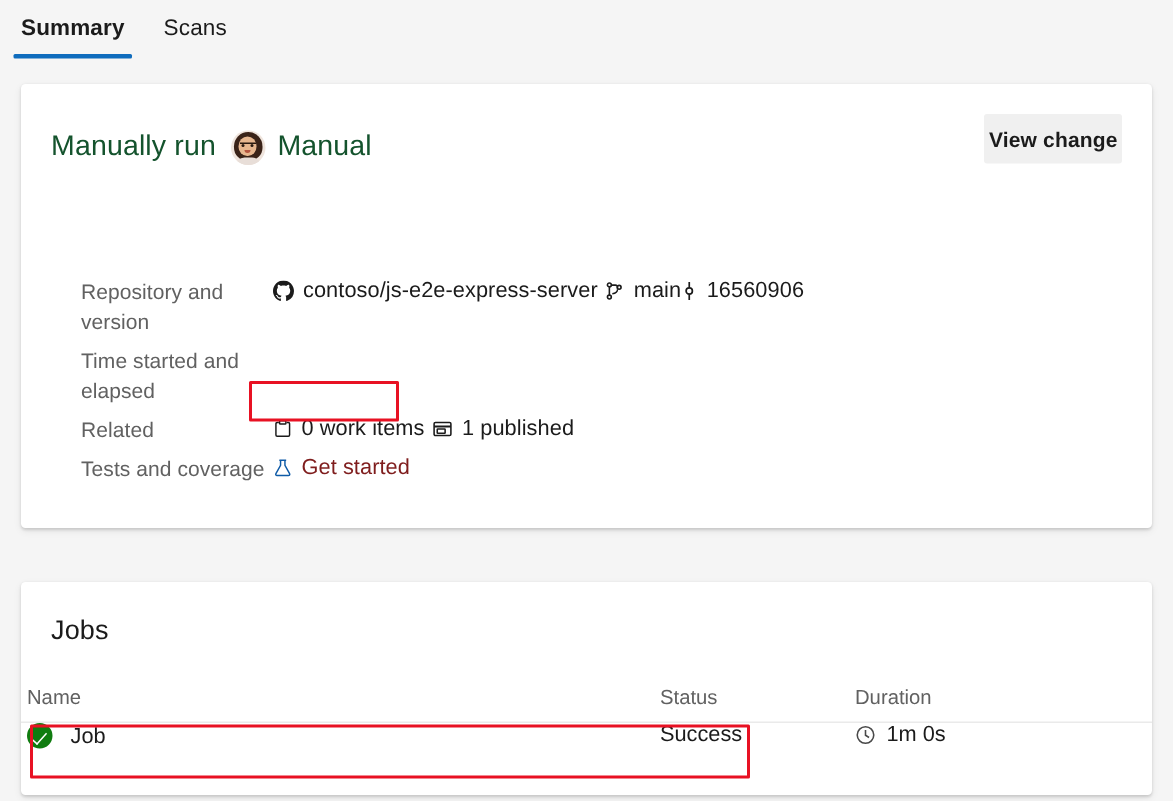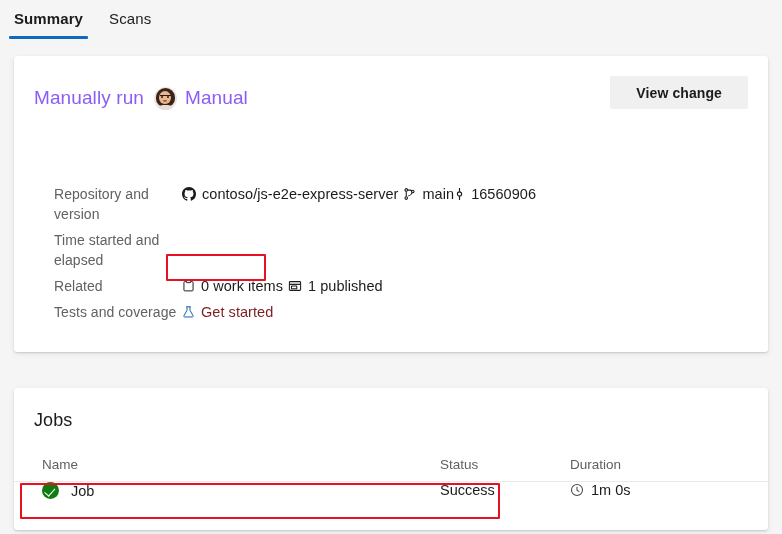--- a/index.html
+++ b/index.html
@@ -69,21 +69,21 @@
     position: absolute;
     left: 20px;
     top: 22px;
     right: 20px;
     height: 40px;
     display: flex;
     align-items: center;
   }
   .run-title {
     font-size: 19px;
-    color: #8b5cf6;
+    color: #14532d;
     letter-spacing: .1px;
   }
   .avatar {
     width: 23px;
     height: 23px;
     border-radius: 50%;
     margin: 0 8px 0 10px;
     background: #efe4dc;
     position: relative;
     overflow: hidden;
@@ -132,21 +132,21 @@
     left: 3px; bottom: -1px;
     width: 17px; height: 6px;
     border-radius: 8px 8px 0 0;
     background: #e8ded8;
   }
   .btn-viewchange {
     position: absolute;
     right: 20px;
     top: 20px;
     height: 33px;
-    padding: 0 26px;
+    padding: 0 3px;
     background: #f0f0f0;
     border: none;
     border-radius: 2px;
     font-family: "Liberation Sans", sans-serif;
     font-size: 14px;
     font-weight: 600;
     color: #1b1b1b;
     cursor: pointer;
     letter-spacing: .1px;
   }
@@ -247,21 +247,21 @@
     left: 0;
     top: 94px;
     width: 754px;
     height: 36px;
     display: flex;
     align-items: flex-start;
     font-size: 14.5px;
     color: #1b1b1b;
     cursor: pointer;
   }
-  .col-name { width: 426px; padding-left: 28px; display: flex; align-items: center; }
+  .col-name { width: 426px; padding-left: 4px; display: flex; align-items: center; }
   .col-status { width: 130px; }
   .col-duration { width: 198px; display: flex; align-items: center; }
   .jobs-header .col-status { padding-left: 0; }
 
   .status-ok {
     width: 17px; height: 17px;
     border-radius: 50%;
     background: #107c10;
     position: relative;
     flex: none;

